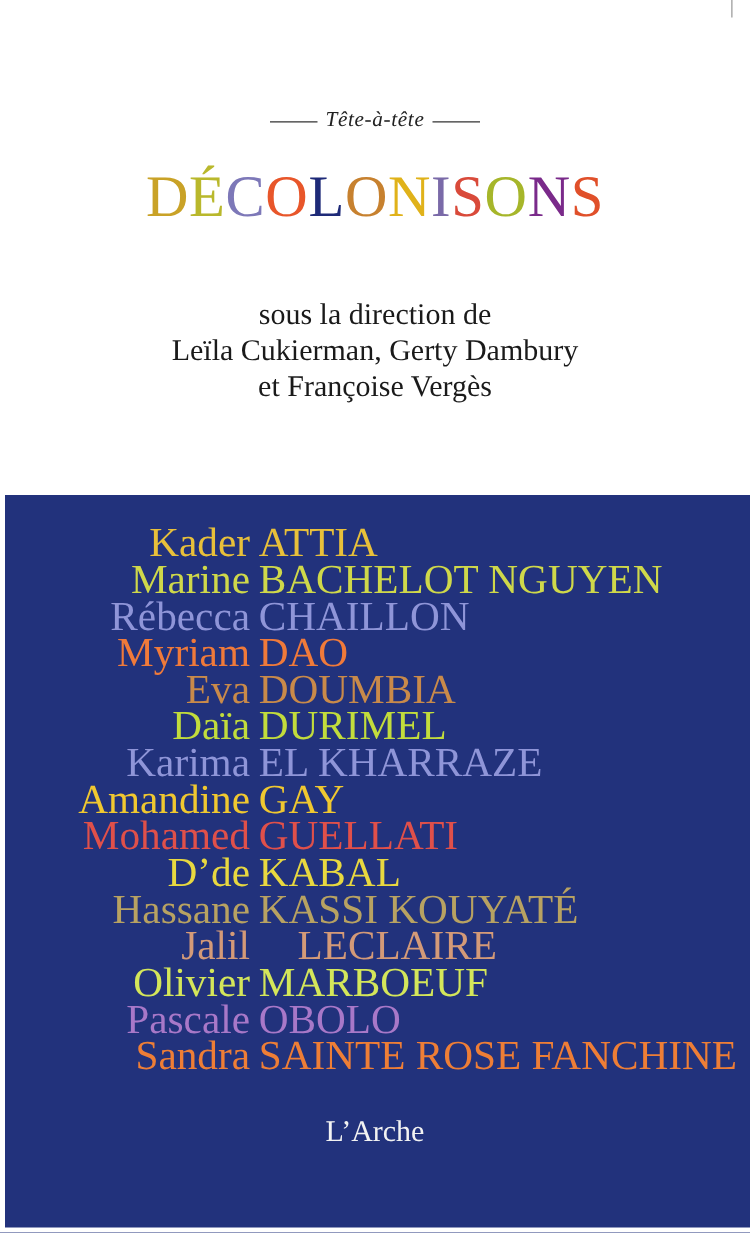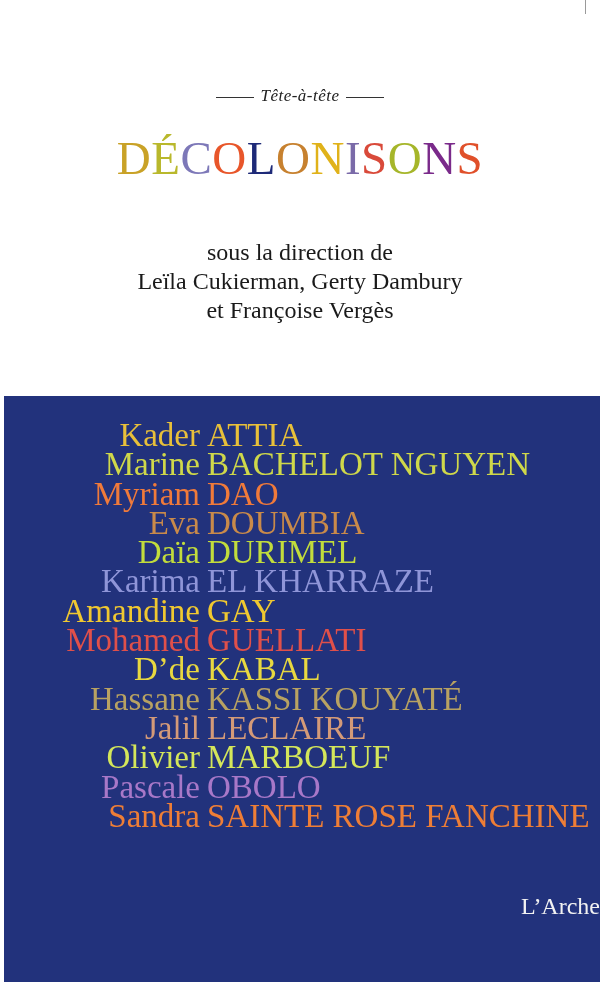--- a/index.html
+++ b/index.html
@@ -29,21 +29,21 @@
   }
   .panel {
     position: absolute; left: 4px; top: 396px; width: 596px; height: 586px;
     background: #22327c;
   }
   .names { position: absolute; top: 421px; left: 0; width: 600px; }
   .row { height: 29.3px; line-height: 29px; font-size: 33px; position: relative; }
   .row .first { position: absolute; right: 400px; text-align: right; white-space: nowrap; }
   .row .last { position: absolute; left: 207px; white-space: nowrap; }
   .publisher {
-    position: absolute; top: 893px; left: 0; width: 600px; text-align: right;
+    position: absolute; top: 893px; left: 0; width: 600px; text-align: center;
     font-size: 24px; color: #f2f2f2;
   }
 </style>
 </head>
 <body>
 
 <div class="crop-mark"></div>
 
 <div class="top">
   <div class="series">
@@ -59,20 +59,24 @@
 
 <div class="panel" style="background: rgb(34, 50, 124);"></div>
 <div class="names" id="names">
     <div class="row" style="color: rgb(232, 192, 58);">
       <span class="first">Kader</span>
       <span class="last">ATTIA</span>
     </div>
     <div class="row" style="color: rgb(207, 216, 74);">
       <span class="first">Marine</span>
       <span class="last">BACHELOT NGUYEN</span>
+    </div>
+    <div class="row" style="color: rgb(143, 149, 216);">
+      <span class="first">Rébecca</span>
+      <span class="last">CHAILLON</span>
     </div>
     <div class="row" style="color: rgb(240, 122, 58);">
       <span class="first">Myriam</span>
       <span class="last">DAO</span>
     </div>
     <div class="row" style="color: rgb(201, 138, 74);">
       <span class="first">Eva</span>
       <span class="last">DOUMBIA</span>
     </div>
     <div class="row" style="color: rgb(194, 220, 60); padding-left: 16px;">
@@ -92,21 +96,21 @@
       <span class="last">GUELLATI</span>
     </div>
     <div class="row" style="color: rgb(232, 216, 64); padding-left: 28px;">
       <span class="first">D’de</span>
       <span class="last">KABAL</span>
     </div>
     <div class="row" style="color: rgb(184, 162, 98);">
       <span class="first">Hassane</span>
       <span class="last">KASSI KOUYATÉ</span>
     </div>
-    <div class="row" style="color: rgb(212, 154, 120);">
+    <div class="row" style="color: rgb(212, 154, 120); margin-left: 31px;">
       <span class="first">Jalil</span>
       <span class="last">LECLAIRE</span>
     </div>
     <div class="row" style="color: rgb(212, 230, 90);">
       <span class="first">Olivier</span>
       <span class="last">MARBOEUF</span>
     </div>
     <div class="row" style="color: rgb(168, 120, 200);">
       <span class="first">Pascale</span>
       <span class="last">OBOLO</span>

